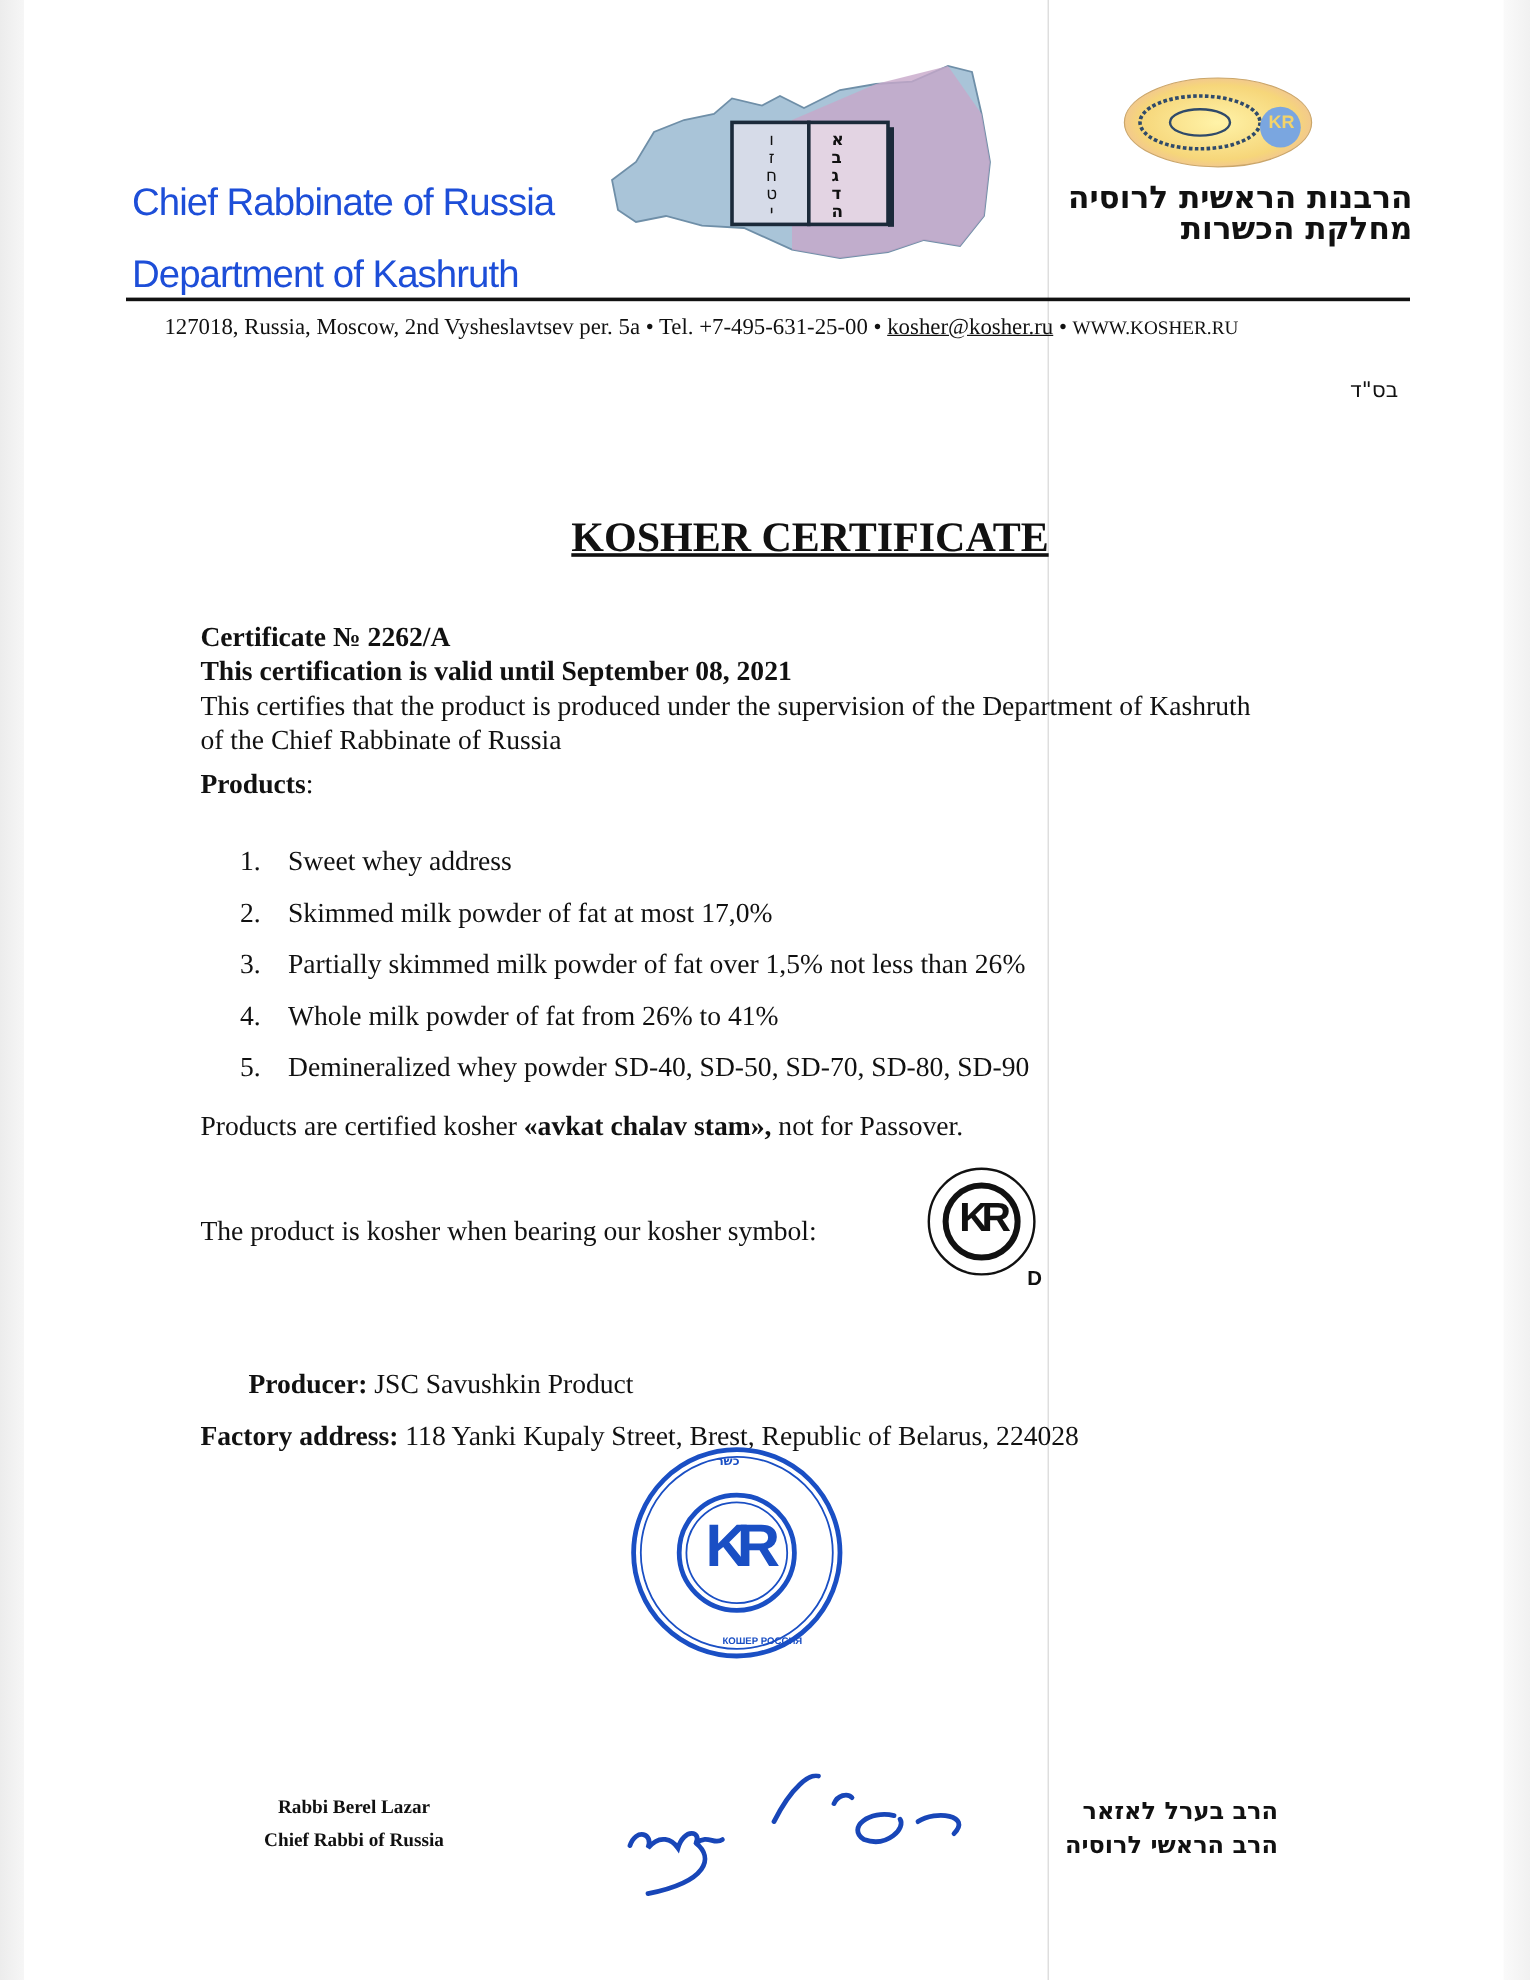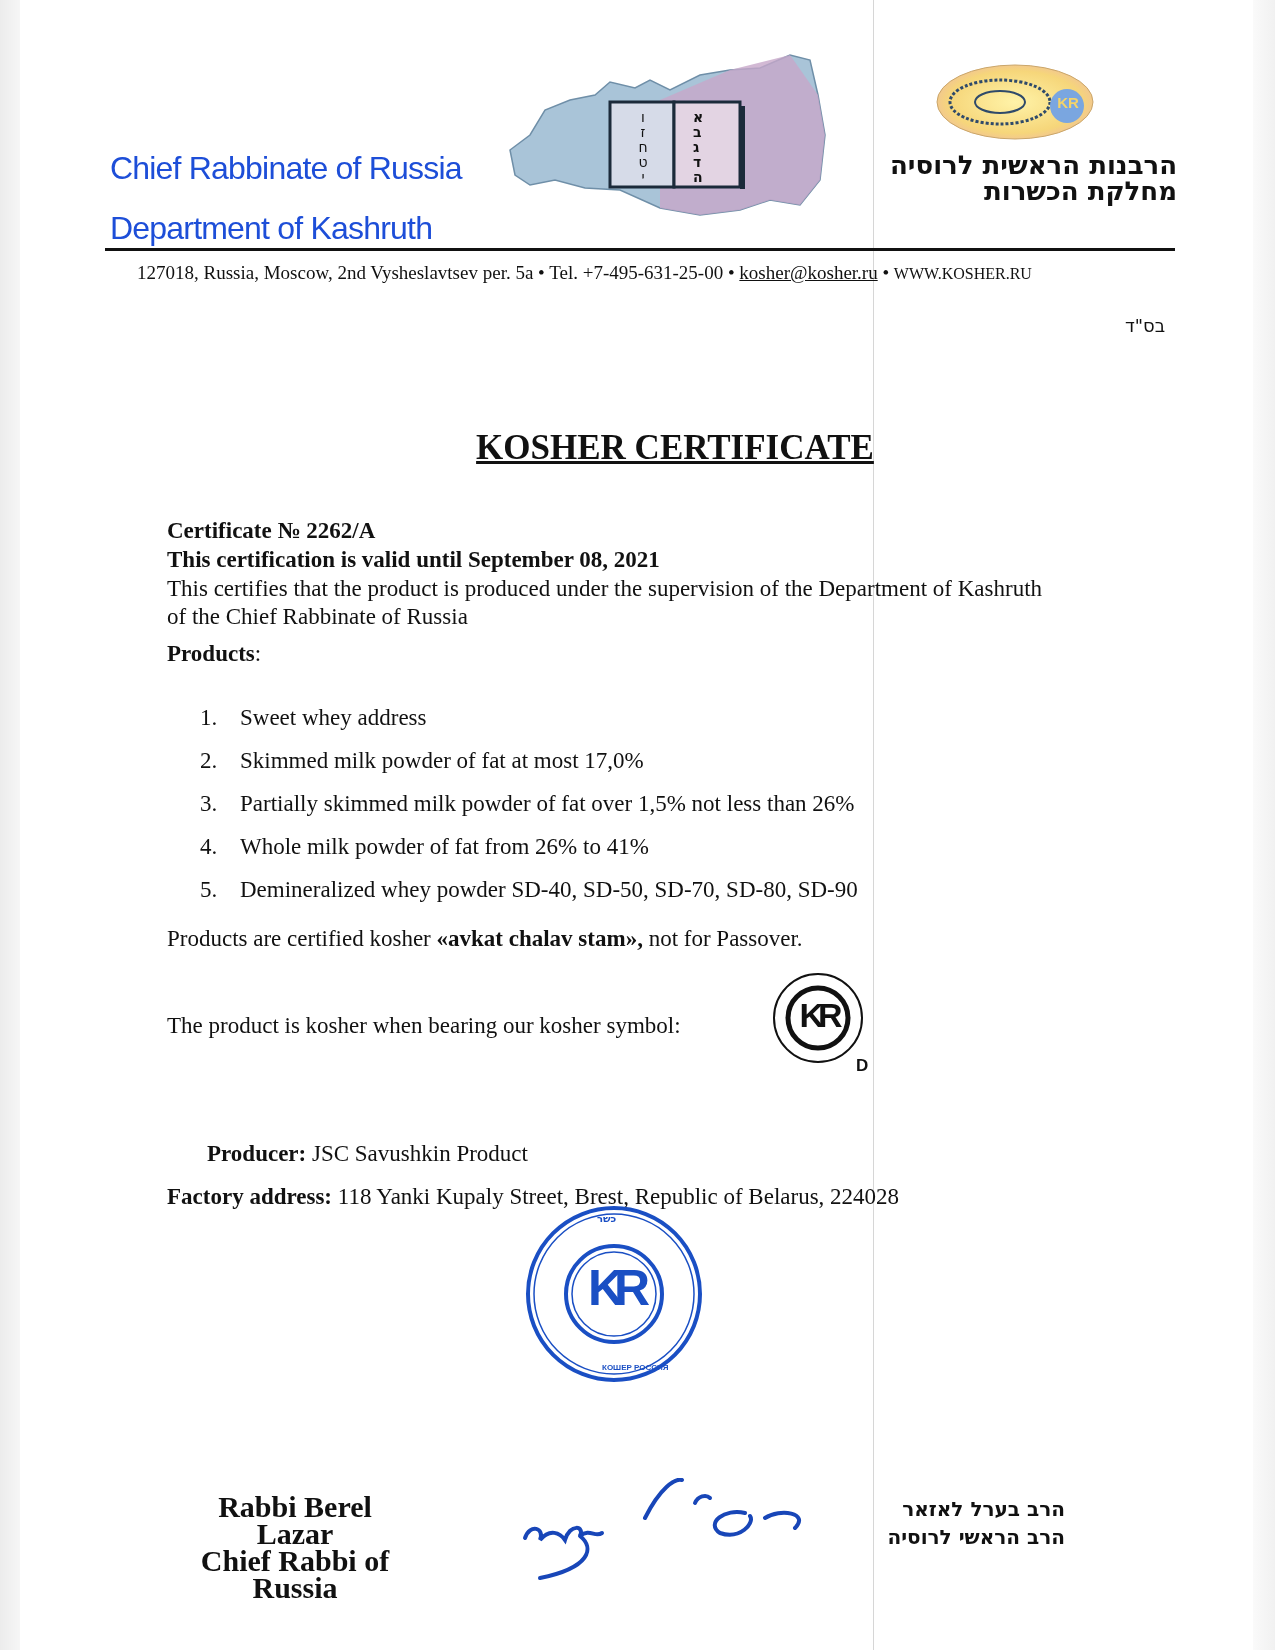--- a/index.html
+++ b/index.html
@@ -23,21 +23,21 @@
   .body-text { font-size:23px; line-height:27px; }
   .bold { font-weight:bold; }
   .list { left:200px; top:705px; font-size:23px; }
   .list .item { height:43px; display:flex; }
   .list .num { width:40px; }
   .map { left:500px; top:40px; width:330px; height:200px; }
   .seal-logo { left:935px; top:62px; width:160px; height:80px; }
   .kr-symbol { left:770px; top:970px; width:110px; height:110px; }
   .stamp { left:525px; top:1205px; width:178px; height:178px; }
   .signature { left:510px; top:1478px; width:330px; height:110px; }
-  .sig-name { left:185px; top:1493px; font-weight:bold; font-size:30px; line-height:27px; text-align:center; width:220px; }
+  .sig-name { left:185px; top:1493px; font-weight:bold; font-size:16px; line-height:27px; text-align:center; width:220px; }
   .sig-he { left:880px; top:1495px; width:185px; font-family:"DejaVu Sans", sans-serif; font-weight:bold; font-size:20px; line-height:28px; direction:rtl; text-align:right; }
 </style>
 </head>
 <body>
 
 <div class="edge-left"></div>
 <div class="edge-right"></div>
 <div class="fold-line"></div>
 
 <div class="abs hdr-en" style="left:110px;top:150px;">Chief Rabbinate of Russia</div>

